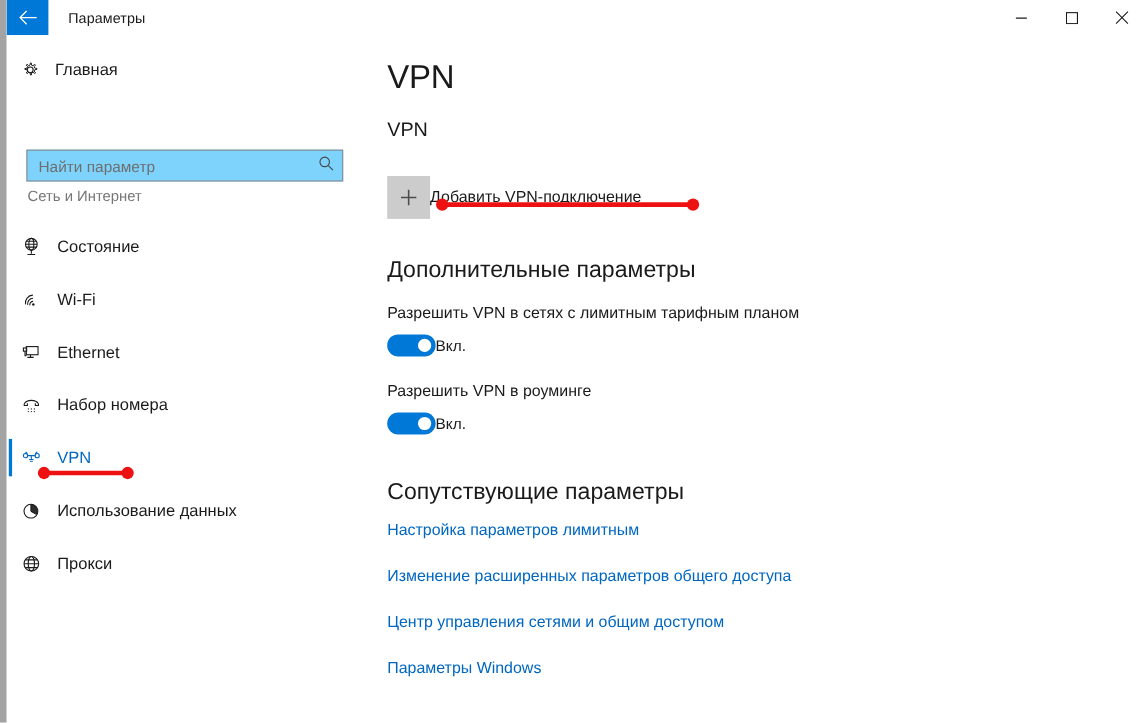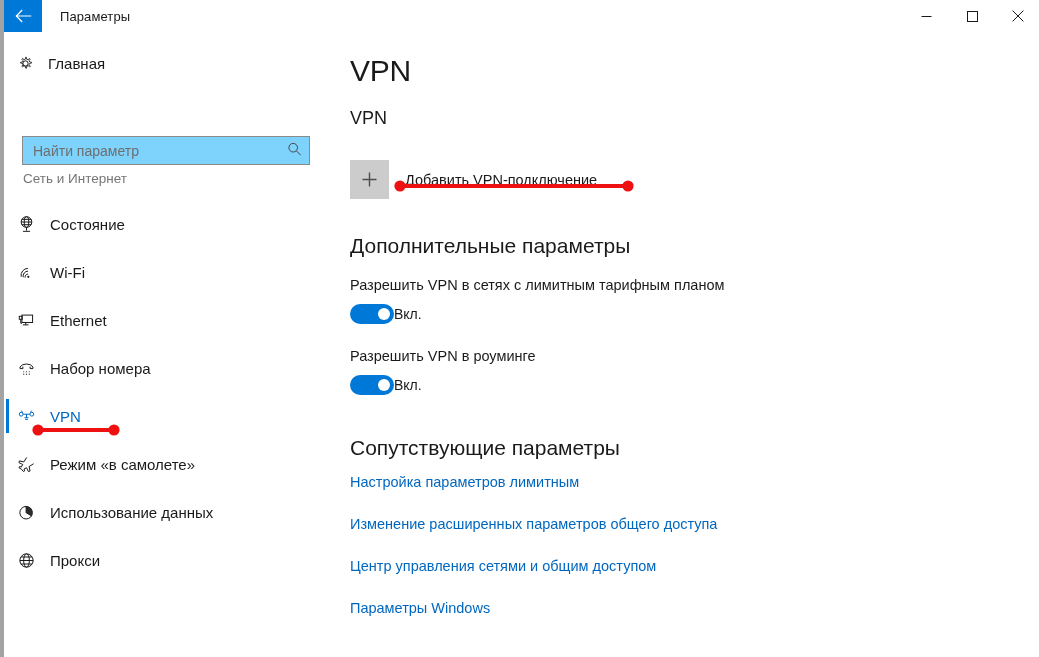--- a/index.html
+++ b/index.html
@@ -10,21 +10,21 @@
     background: #ffffff;
     font-family: "Liberation Sans", sans-serif;
     overflow: hidden;
   }
 
   #window {
     position: relative;
     width: 1039px;
     height: 657px;
     background: #ffffff;
-    border-left: 4px solid #a3a3a3;
+    border-left: 6px solid #a3a3a3;
     overflow: hidden;
   }
 
   
   #titlebar {
     position: absolute;
     left: 0; top: 0;
     width: 1037px;
     height: 32px;
     background: #ffffff;
@@ -208,21 +208,20 @@
   }
   .add-box {
     width: 39px; height: 39px;
     background: #cccccc;
     display: flex;
     align-items: center;
     justify-content: center;
     flex: 0 0 39px;
   }
   .add-label {
-    padding-left: 16px;
     font-size: 14.5px;
     color: #1a1a1a;
   }
 
   .section-head {
     position: absolute;
     left: 20px;
     font-size: 21px;
     font-weight: 400;
     color: #1a1a1a;
@@ -418,29 +417,20 @@
             <path d="M6.4 7.6 H13.6" stroke="currentColor" stroke-width="1.05"></path>
             <path d="M10 7.6 V11.3" stroke="currentColor" stroke-width="1.05"></path>
             <path d="M7.9 11.3 H12.1" stroke="currentColor" stroke-width="1.05"></path>
             <path d="M8.6 13.0 H11.4" stroke="currentColor" stroke-width="1.05"></path>
             <path d="M6.3 5.8 L4.4 4.0 M13.7 5.8 L15.6 4.0" stroke="currentColor" stroke-width="1.05"></path>
           </svg>
         </span>
         <span class="lbl">VPN</span>
       </div>
 
-      <div class="nav-item">
-
-        <span class="ico">
-          <svg width="19" height="19" viewBox="0 0 20 20" fill="none">
-            <path d="M10.2 2.6 L7.2 7.3 L2.6 6.2 L2.0 8.0 L6.0 10.0 L4.6 12.6 L2.6 12.2 L2.1 13.5 L4.8 15.0 L6.8 17.4 L8.0 16.8 L7.4 14.8 L10.0 13.4 L12.0 17.4 L13.8 16.8 L12.7 12.2 L17.4 9.2" stroke="currentColor" stroke-width="1.05" fill="none" stroke-linejoin="round"></path>
-          </svg>
-        </span>
-        <span class="lbl">Режим «в самолете»</span>
-      </div>
 
 
       <div class="nav-item">
 
         <span class="ico">
           <svg width="19" height="19" viewBox="0 0 20 20" fill="none">
             <circle cx="9.6" cy="10.2" r="6.6" stroke="currentColor" stroke-width="1.05"></circle>
             <path d="M9.6 10.2 V3.6 M9.6 10.2 L15.2 13.5" stroke="currentColor" stroke-width="1.05"></path>
             <path d="M9.6 3.6 A6.6 6.6 0 0 1 15.2 13.5 L9.6 10.2 Z" fill="currentColor" opacity="0.92"></path>
           </svg>

